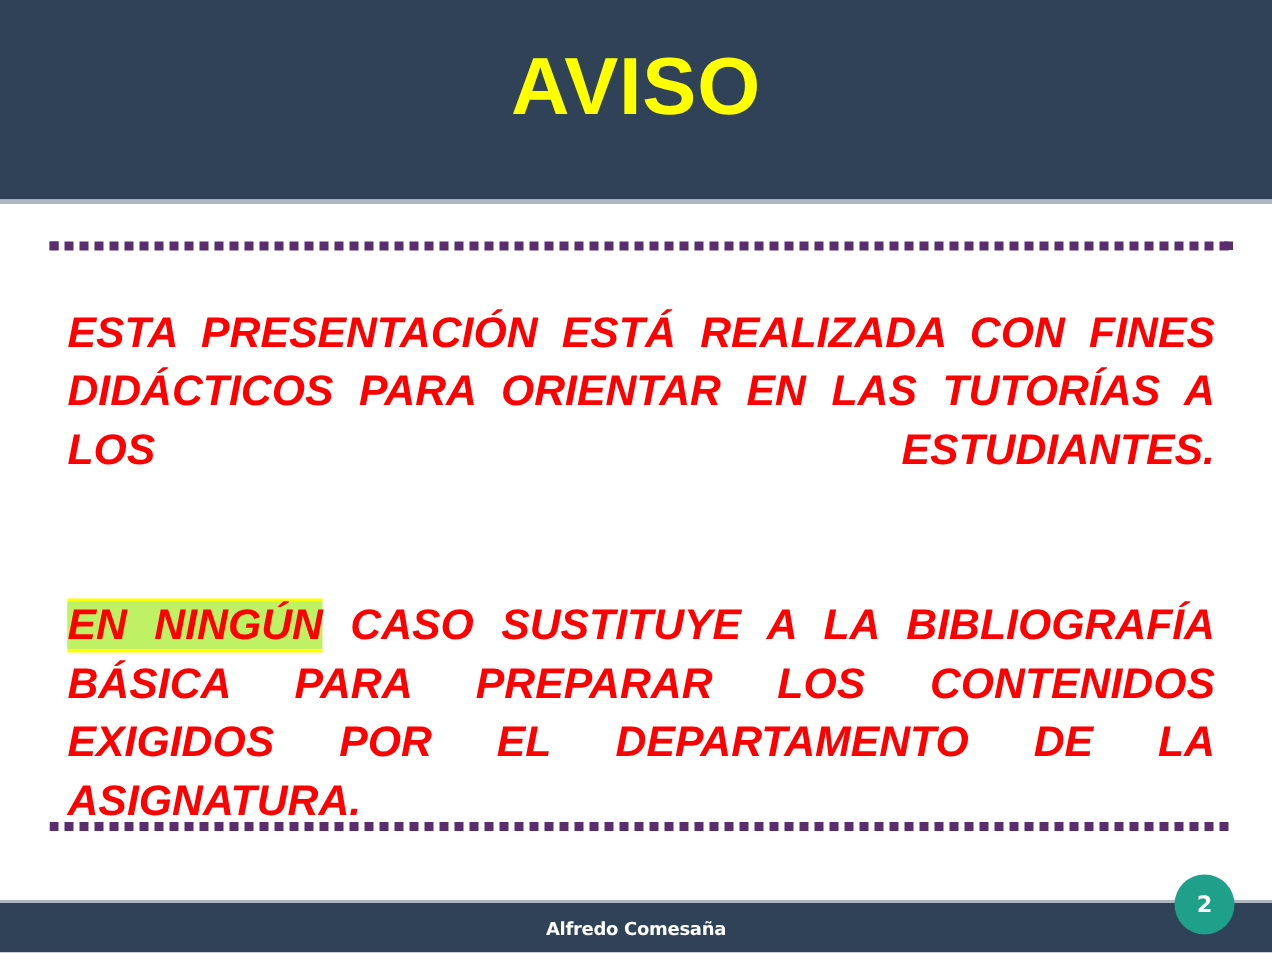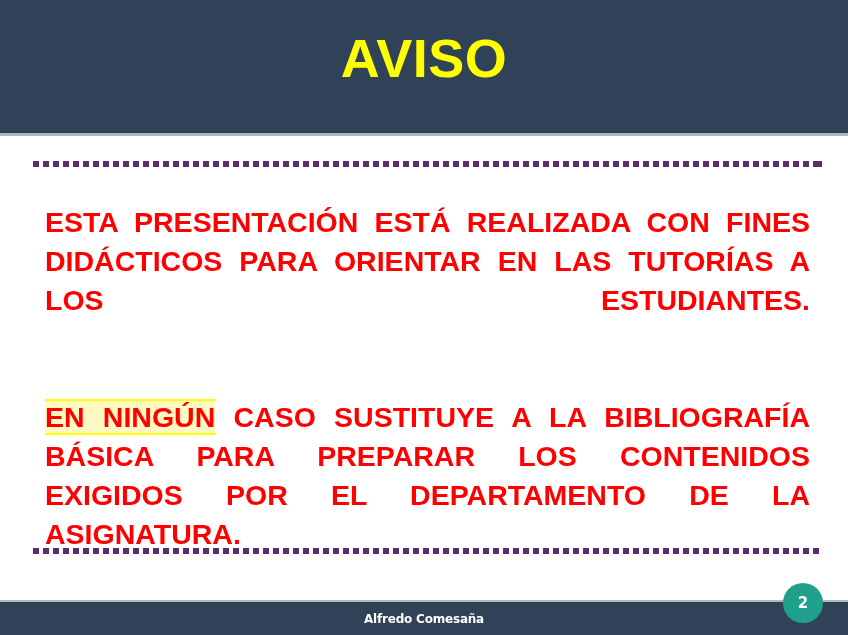--- a/index.html
+++ b/index.html
@@ -50,20 +50,21 @@
 
   
   #notice-box {
     position: absolute;
     left: 33px;
     top: 161px;
     width: 789px;
     height: 393px;
     box-sizing: border-box;
     background: #ffffff;
+    font-style: italic;
   }
   .dot-edge {
     position: absolute;
     background-repeat: repeat-x;
   }
   
   #notice-box .edge-top,
   #notice-box .edge-bottom {
     left: 0;
     width: 789px;
@@ -104,21 +105,21 @@
   #notice-text p.force-justify::after {
     content: "";
     display: inline-block;
     width: 100%;
     height: 0;
   }
   #notice-text .spacer-line {
     height: 39px;
   }
   .hl {
-    background: #fef9c3;
+    background: #bef264;
     box-shadow: 0 -2px 0 0 #FFFF00, 0 2px 0 0 #FFFF00;
   }
 
   
   #footer-topline {
     position: absolute;
     left: 0; top: 600px;
     width: 848px;
     height: 2px;
     background: #AEB6C2;

